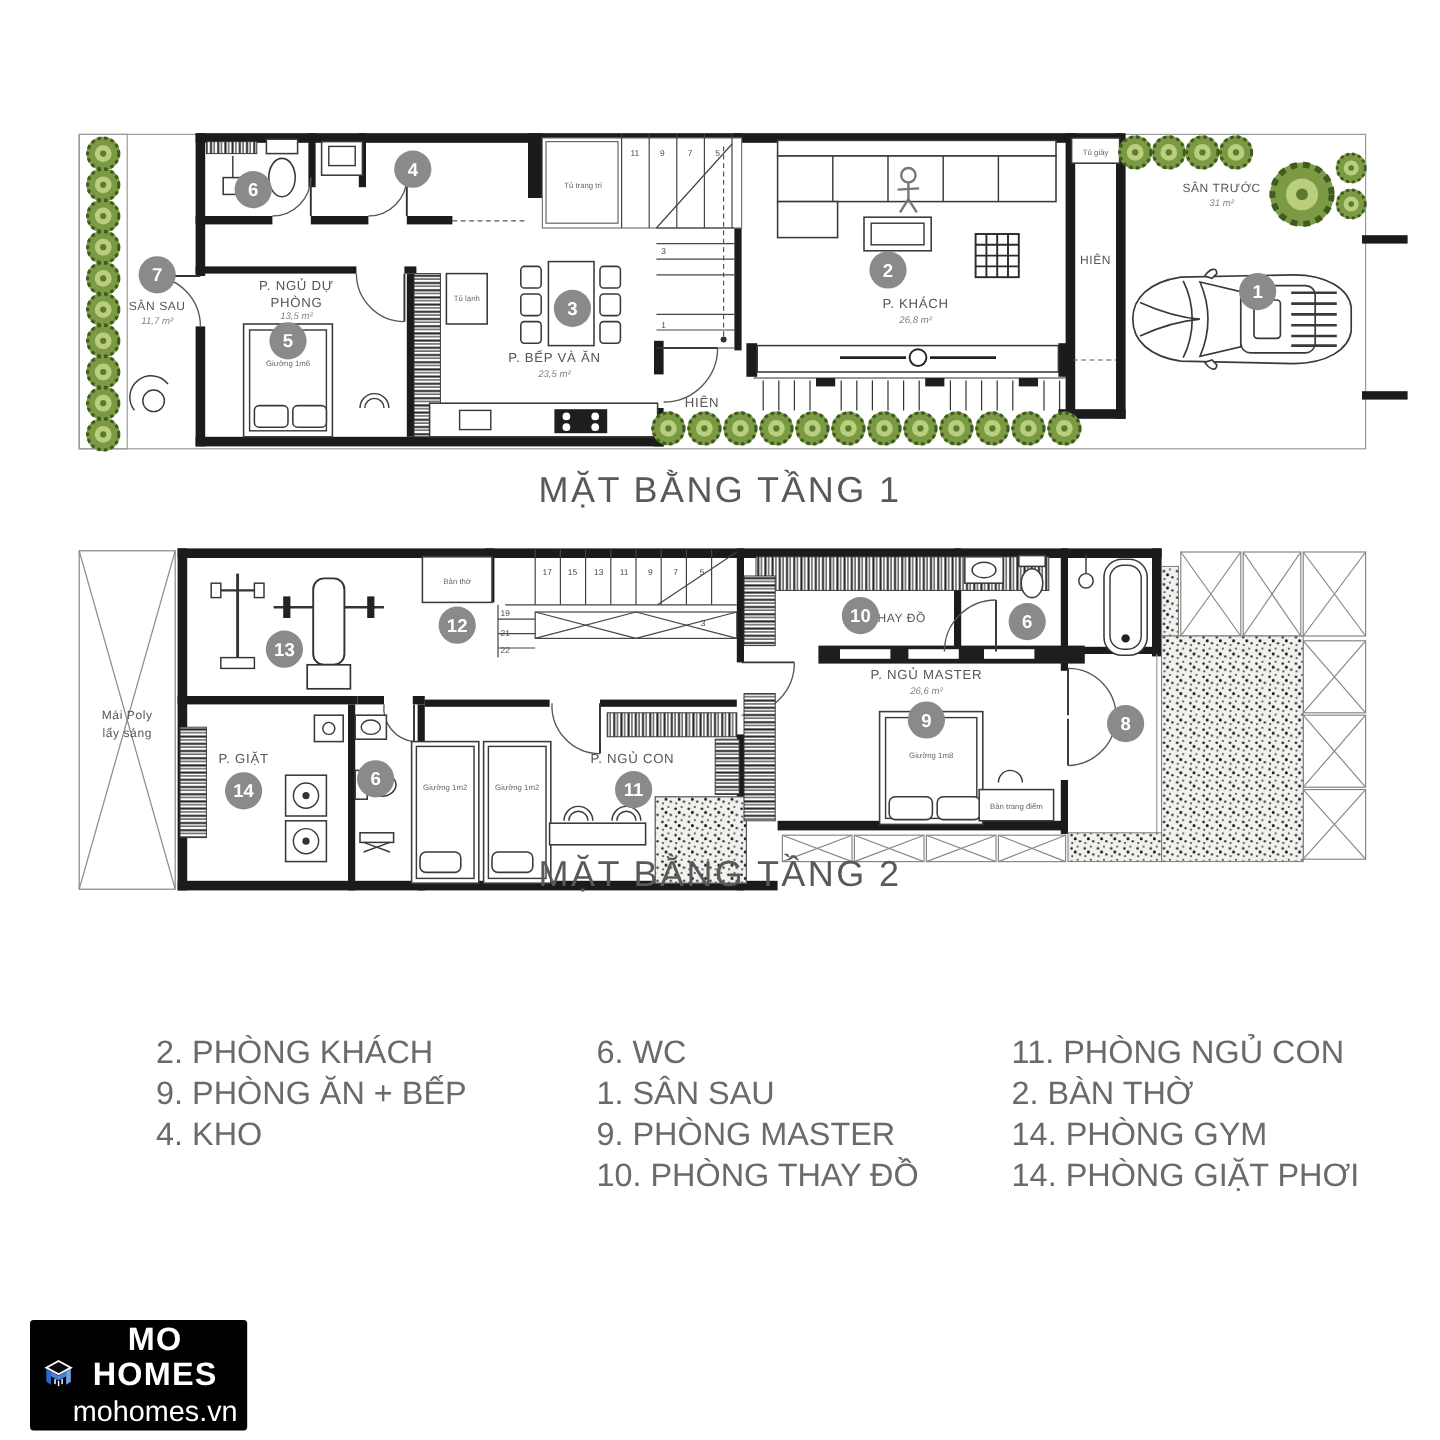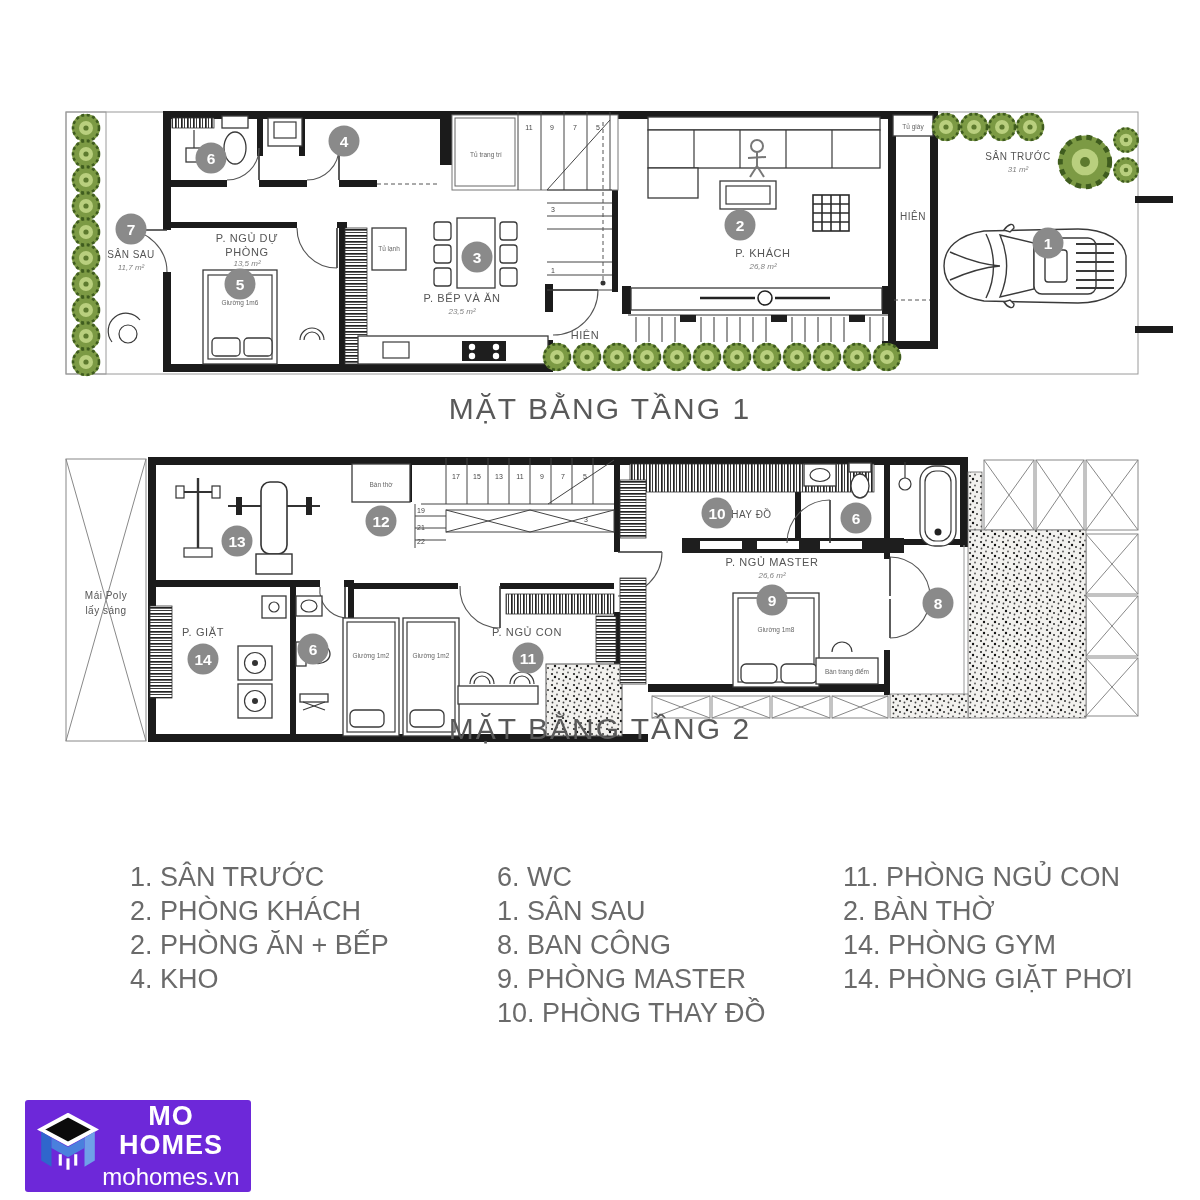--- a/index.html
+++ b/index.html
@@ -2,21 +2,21 @@
 <html><head>
 <meta charset="utf-8">
 <style>
   html,body{margin:0;padding:0;background:#fff}
   body{width:1200px;height:1200px;position:relative;font-family:"Liberation Sans",sans-serif}
   .stage{position:absolute;left:0;top:0;width:1200px;height:1200px;overflow:hidden}
   svg.plan{position:absolute;left:0;top:0}
   .title{position:absolute;left:0;width:1200px;text-align:center;font-size:30px;letter-spacing:2px;color:#595959}
   .legend-col{position:absolute;font-size:27px;color:#6a6a6a;line-height:34px;white-space:nowrap}
   .legend-item{height:34px}
-  .logo{position:absolute;left:25px;top:1100px;width:226px;height:92px;background:#6d28d9;border-radius:3px;
+  .logo{position:absolute;left:25px;top:1100px;width:181px;height:92px;background:#000000;border-radius:3px;
         display:flex;align-items:center;padding:0 8px 0 12px;box-sizing:border-box}
   .logo-text{color:#fff;text-align:center;flex:1;line-height:1.1}
   .logo-brand{font-size:27px;font-weight:bold;letter-spacing:1px}
   .logo-site{font-size:24px;margin-top:3px;font-weight:400}
   
   .wall{fill:#1b1b1b}
   .thin{fill:none;stroke:#9a9a9a;stroke-width:1}
   .fur{fill:#fff;stroke:#3a3a3a;stroke-width:1.3}
   .furl{fill:none;stroke:#3a3a3a;stroke-width:1.2}
   .dark{fill:#1e1e1e}
@@ -610,29 +610,27 @@
           <text y="5.5">8</text>
         </g>
   </g>
 </svg>
 
 <div class="title" style="top:392px">MẶT BẰNG TẦNG 1</div>
 <div class="title" style="top:712px">MẶT BẰNG TẦNG 2</div>
 
 <div>
   <div class="legend-col" style="left:130px;top:860px">
-    <div class="legend-item">1. SÂN TRƯỚC</div>
     <div class="legend-item">2. PHÒNG KHÁCH</div>
-    <div class="legend-item">2. PHÒNG ĂN + BẾP</div>
+    <div class="legend-item">9. PHÒNG ĂN + BẾP</div>
     <div class="legend-item">4. KHO</div>
   </div>
   <div class="legend-col" style="left:497px;top:860px">
     <div class="legend-item">6. WC</div>
     <div class="legend-item">1. SÂN SAU</div>
-    <div class="legend-item">8. BAN CÔNG</div>
     <div class="legend-item">9. PHÒNG MASTER</div>
     <div class="legend-item">10. PHÒNG THAY ĐỒ</div>
   </div>
   <div class="legend-col" style="left:843px;top:860px">
     <div class="legend-item">11. PHÒNG NGỦ CON</div>
     <div class="legend-item">2. BÀN THỜ</div>
     <div class="legend-item">14. PHÒNG GYM</div>
     <div class="legend-item">14. PHÒNG GIẶT PHƠI</div>
   </div>
 </div>

